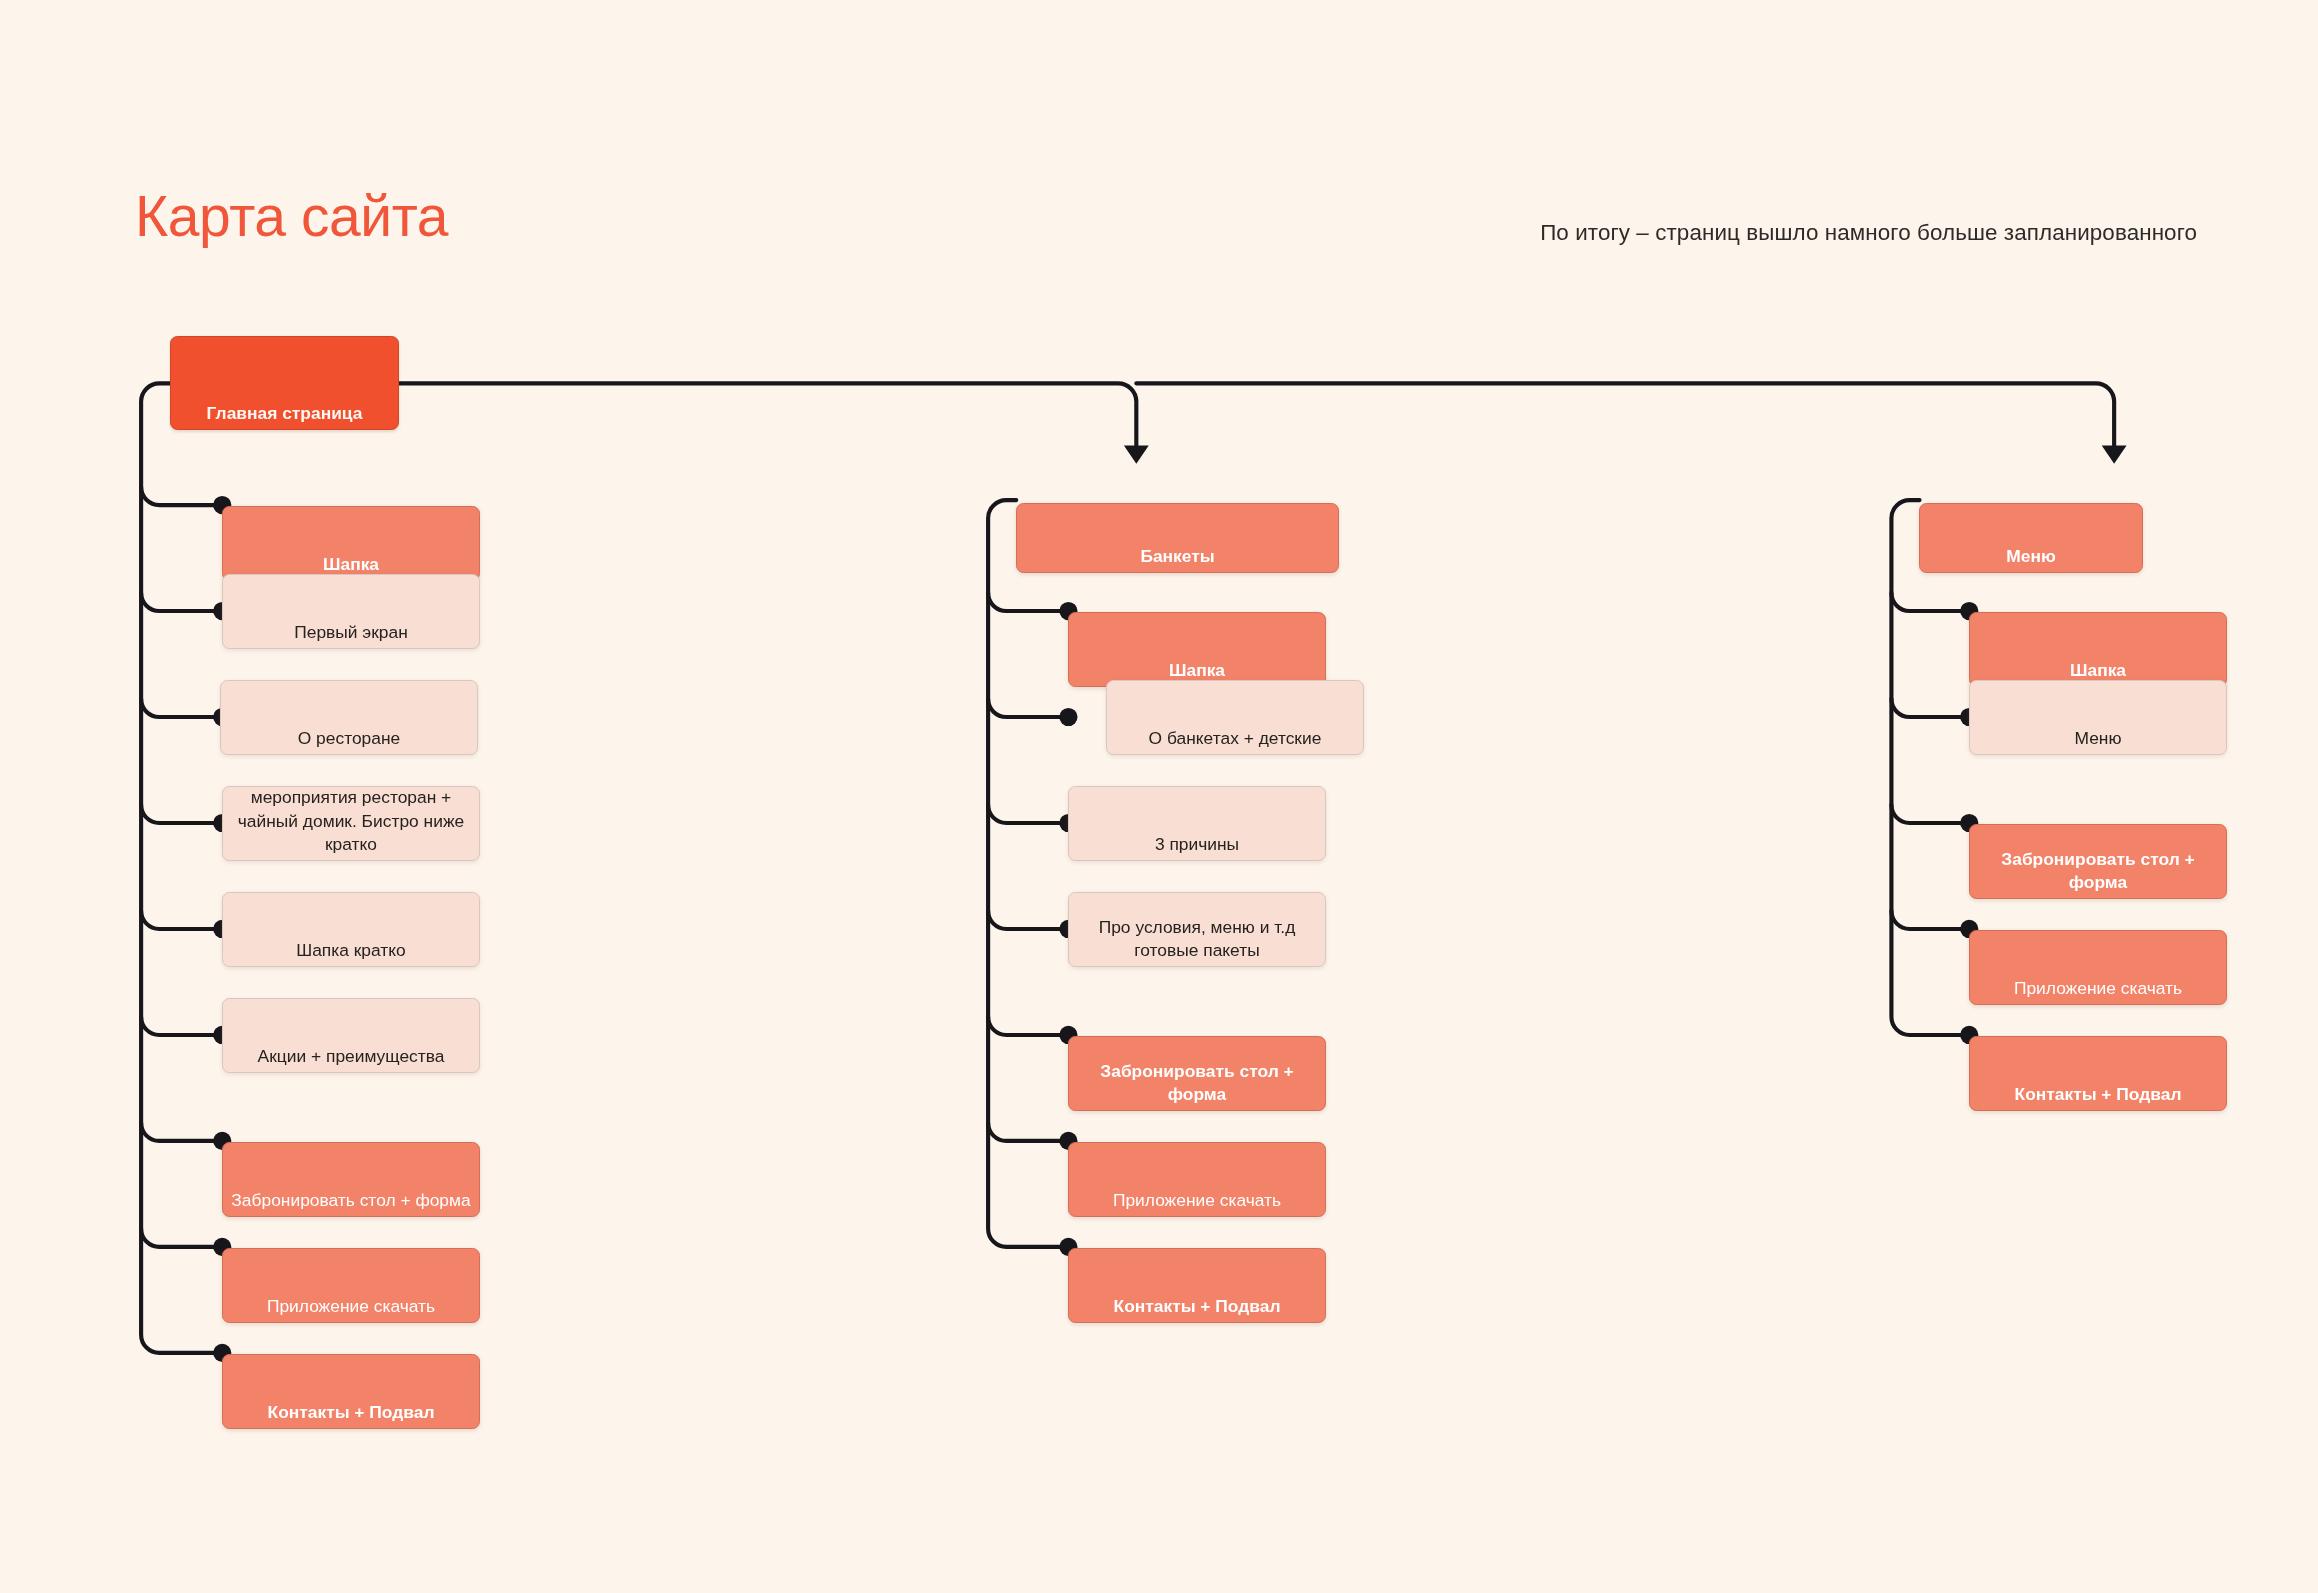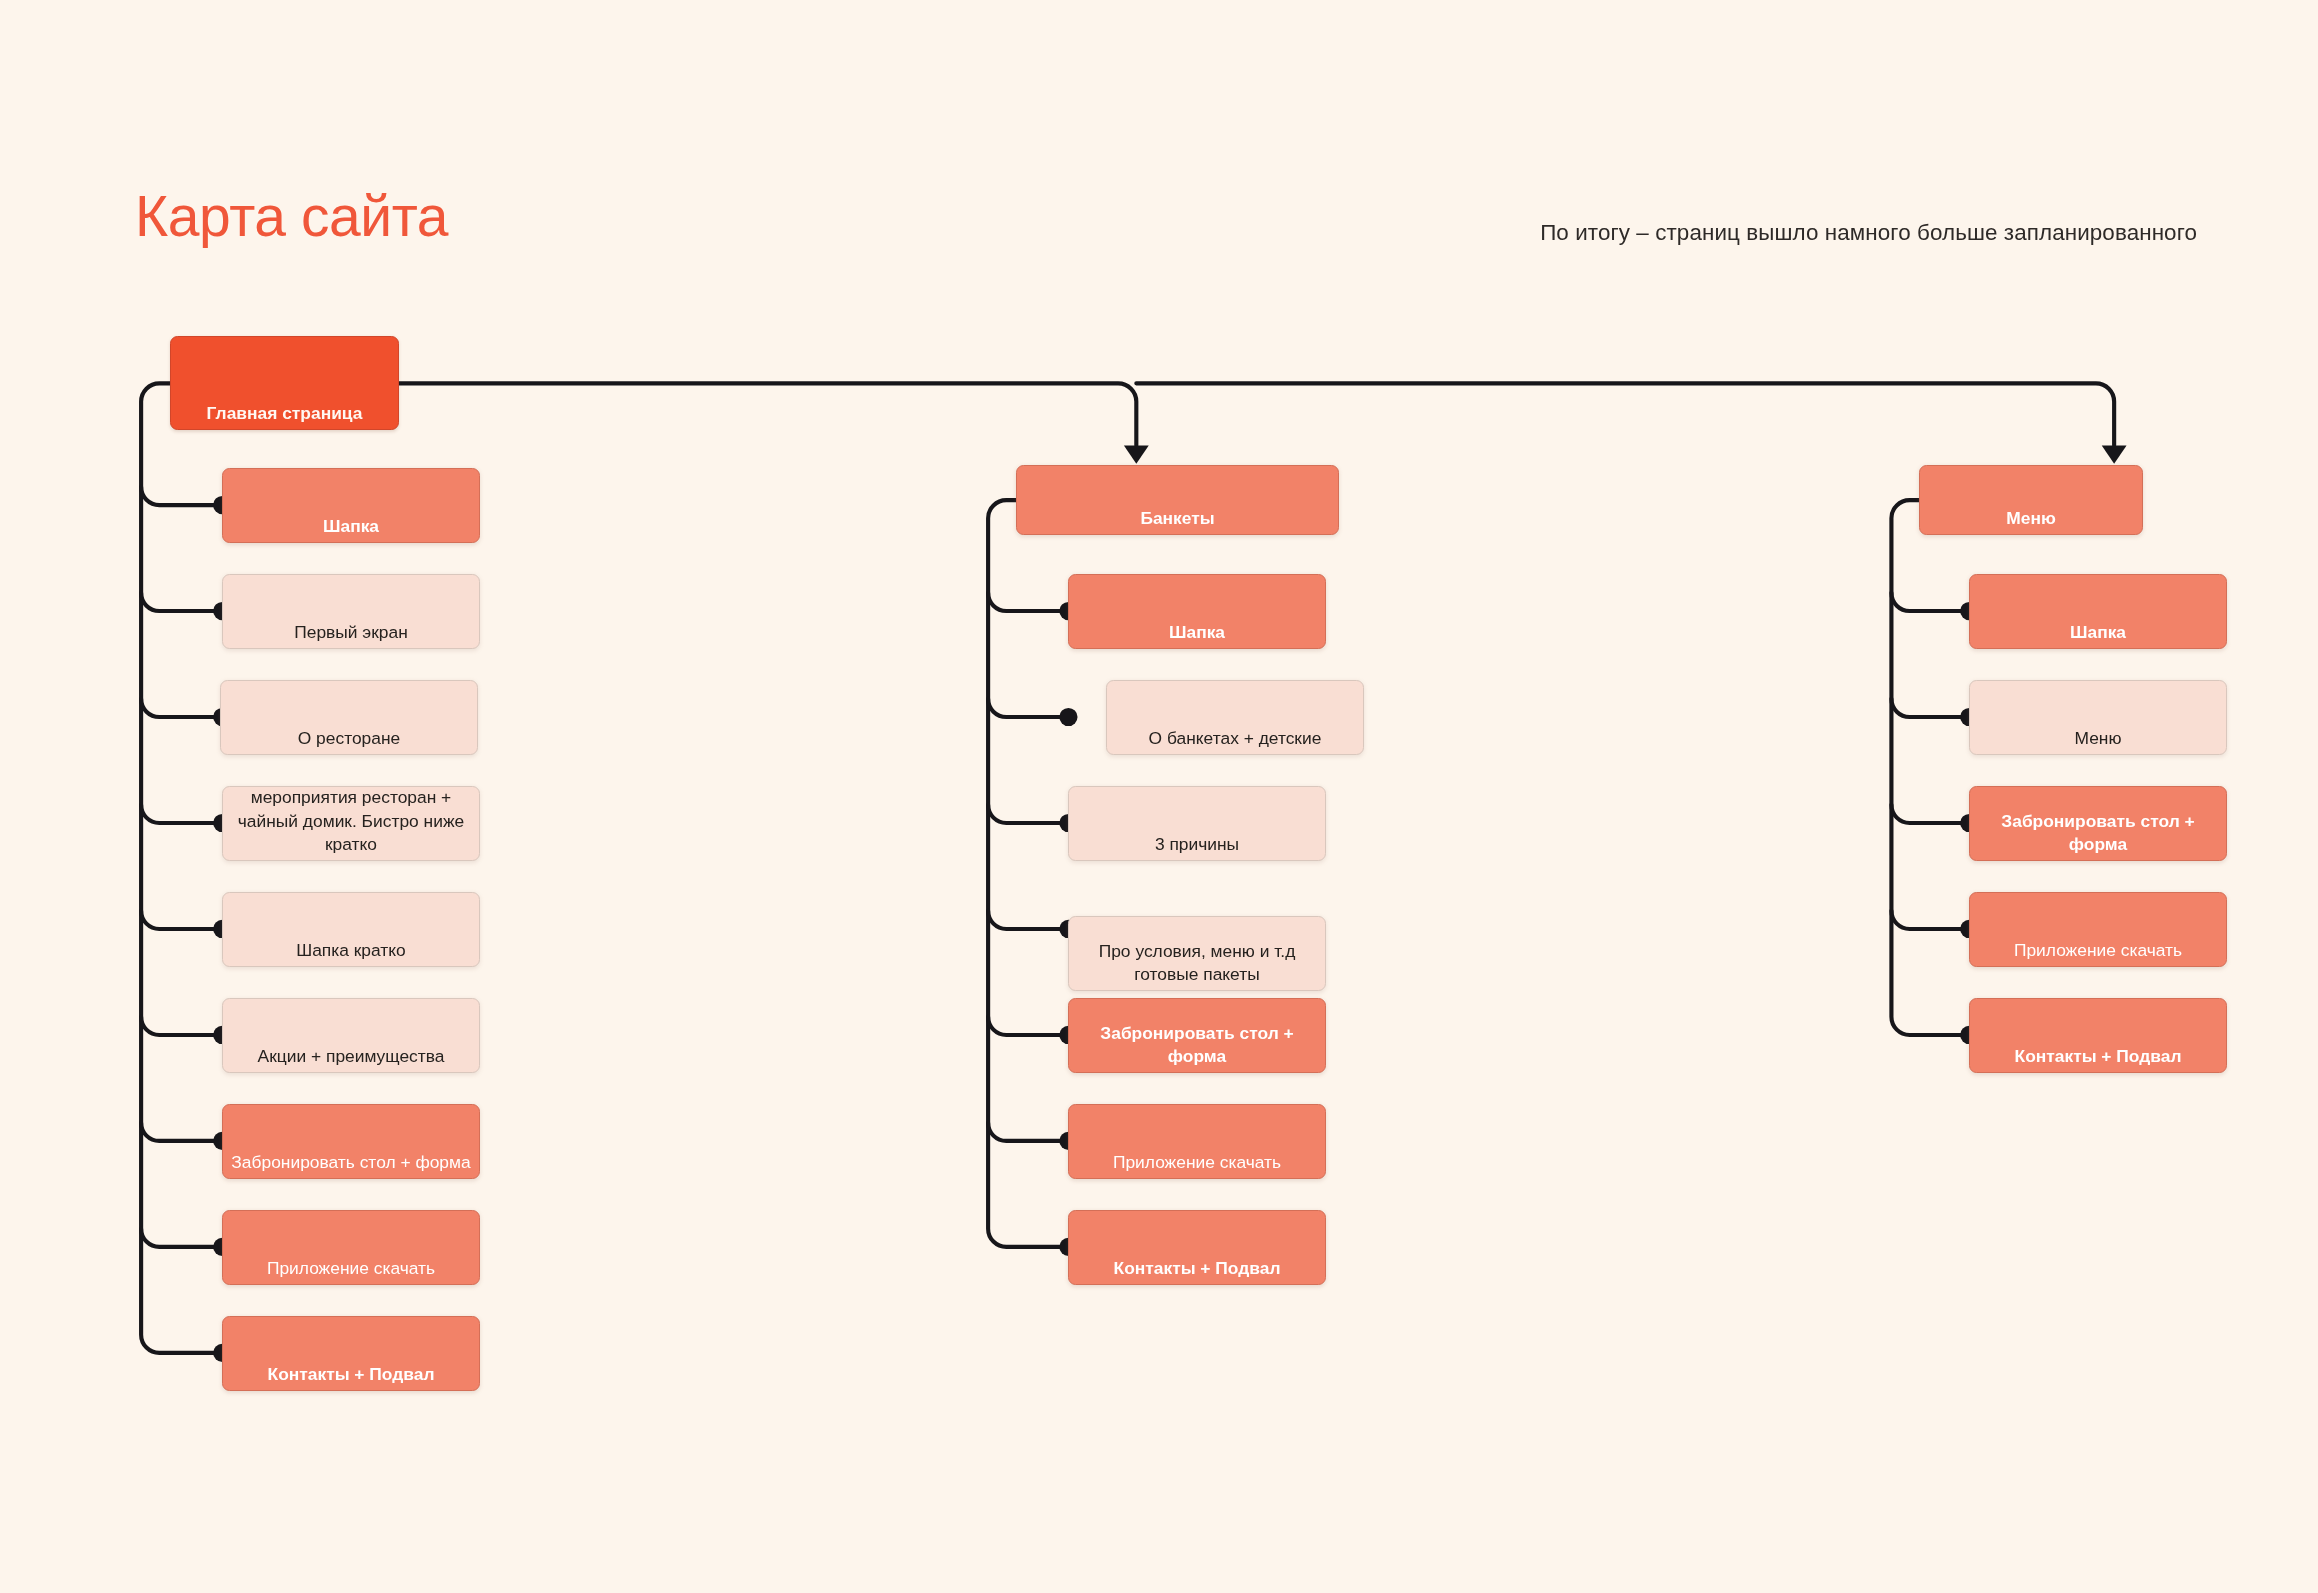--- a/index.html
+++ b/index.html
@@ -47,20 +47,21 @@
     color:#FFF8F3;
     font-weight:700; font-size:17.4px;
     box-shadow:0 1.7px 3.3px rgba(120,70,50,.18);
   }
   .node.strong {
     background:#F28268;
     border:1.7px solid #D46F57;
     color:#FFFFFF;
     font-size:17.4px; font-weight:400;
     box-shadow:0 1.7px 4.1px rgba(150,110,95,.20);
+    margin-top:38px;
   }
   .node.strong.bold { font-weight:700; }
   .node.soft {
     background:#F9DED3;
     border:1.7px solid #D9C7BD;
     color:#26221F;
     font-size:17.4px; font-weight:400;
     box-shadow:0 1.7px 4.1px rgba(160,130,115,.18);
   }
 </style>
@@ -157,21 +158,21 @@
       </div>
       <div class="node strong bold" style="left: 1068px; top: 574px; width: 258px; height: 75px;">
         <span>Шапка</span>
       </div>
       <div class="node soft" style="left: 1068px; top: 680px; width: 258px; height: 75px; margin-left: 38px;">
         <span>О банкетах + детские</span>
       </div>
       <div class="node soft" style="left: 1068px; top: 786px; width: 258px; height: 75px;">
         <span>3 причины</span>
       </div>
-      <div class="node soft" style="left: 1068px; top: 892px; width: 258px; height: 75px; margin-top: 24px;">
+      <div class="node soft" style="left: 1068px; top: 892px; width: 258px; height: 75px;">
         <span>Про условия, меню и т.д готовые пакеты</span>
       </div>
       <div class="node strong bold" style="left: 1068px; top: 998px; width: 258px; height: 75px;">
         <span>Забронировать стол + форма</span>
       </div>
       <div class="node strong" style="left: 1068px; top: 1104px; width: 258px; height: 75px;">
         <span>Приложение скачать</span>
       </div>
       <div class="node strong bold" style="left: 1068px; top: 1210px; width: 258px; height: 75px;">
         <span>Контакты + Подвал</span>

